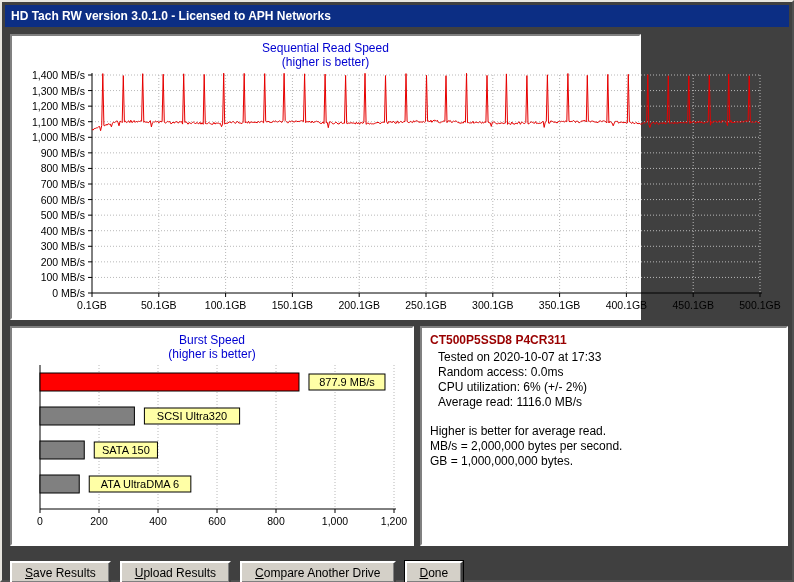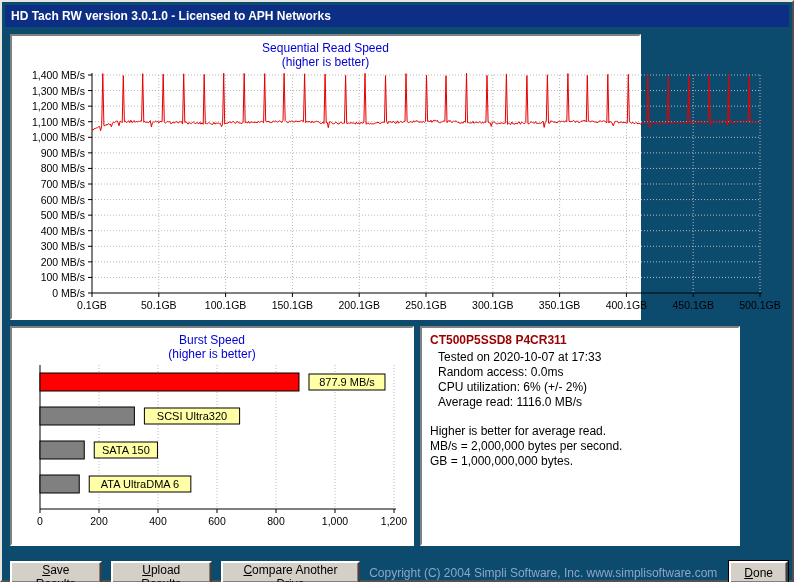--- a/index.html
+++ b/index.html
@@ -1,35 +1,35 @@
 <!DOCTYPE html>
 <html><head>
 <meta charset="utf-8">
 <style>
   * { box-sizing: border-box; margin: 0; padding: 0; }
   body { margin: 0; font-family: "Liberation Sans", sans-serif; background: #808080; }
   .window {
     position: relative; width: 794px; height: 582px;
-    background: #0c4a6e;
+    background: #404040;
     border: 2px solid; border-color: #e8e6e0 #505050 #505050 #e8e6e0;
   }
   .titlebar {
     position: absolute; left: 3px; top: 3px; width: 784px; height: 22px;
     background: linear-gradient(90deg, #0a2а70, #0c2e84 0%, #1b4aa0);
     background-color: #0c2e84;
     color: #fff; font-size: 12px; font-weight: bold; line-height: 22px; padding-left: 6px;
     overflow: hidden; white-space: nowrap;
   }
   .panel {
     position: absolute; background: #fff;
     border: 2px solid; border-color: #808080 #fff #fff #808080;
   }
   .seq { left: 8px; top: 32px; width: 631px; height: 286px; }
   .burst { left: 8px; top: 324px; width: 404px; height: 220px; }
-  .infopanel { left: 418px; top: 324px; width: 320px; height: 220px; padding: 5px 8px; font-size: 12px; color: #000; }
+  .infopanel { left: 418px; top: 324px; width: 368px; height: 220px; padding: 5px 8px; font-size: 12px; color: #000; }
   .chart-titles { text-align: center; color: #0000d0; font-size: 12px; line-height: 14px; padding-top: 5px; }
   svg { display: block; margin: 0 auto; }
   .grid { stroke: #b8b8b8; stroke-dasharray: 1 2; stroke-width: 1; }
   .axis { stroke: #000; stroke-width: 1; }
   .ylab, .xlab { font-size: 10.5px; fill: #000; font-family: "Liberation Sans", sans-serif; }
   .barlab { font-size: 11px; fill: #000; font-family: "Liberation Sans", sans-serif; }
   .drive { color: #990000; font-weight: bold; margin-bottom: 3px; }
   .details { margin-left: 8px; }
   .details div, .notes div { line-height: 15px; }
   .notes { margin-top: 14px; }
@@ -197,17 +197,16 @@
       <div>Higher is better for average read.</div>
       <div>MB/s = 2,000,000 bytes per second.</div>
       <div>GB = 1,000,000,000 bytes.</div>
     </div>
   </div>
 
   <div class="btnrow">
     <button class="btn"><u>S</u>ave Results</button>
     <button class="btn"><u>U</u>pload Results</button>
     <button class="btn"><u>C</u>ompare Another Drive</button>
-    <span class="copyright">Copyright (C) 2004 Simpli Software, Inc. www.simplisoftware.com</span>
     <button class="btn btn-done"><u>D</u>one</button>
   </div>
 
 </div>
 
 </body></html>

